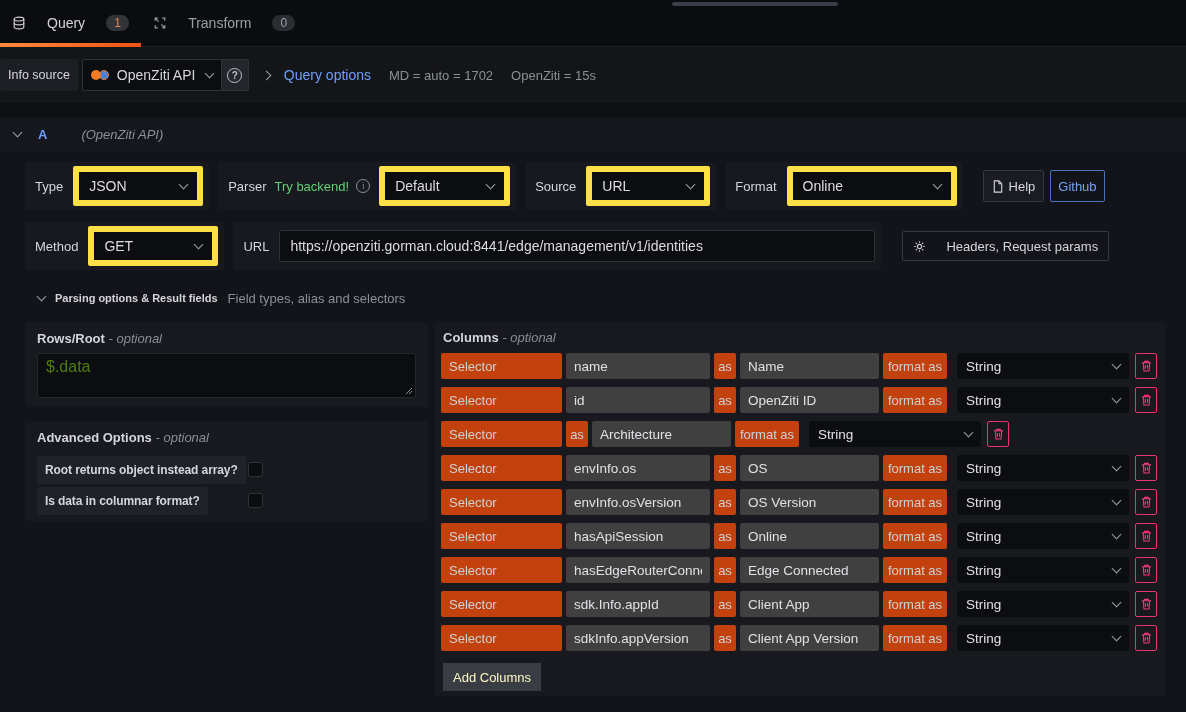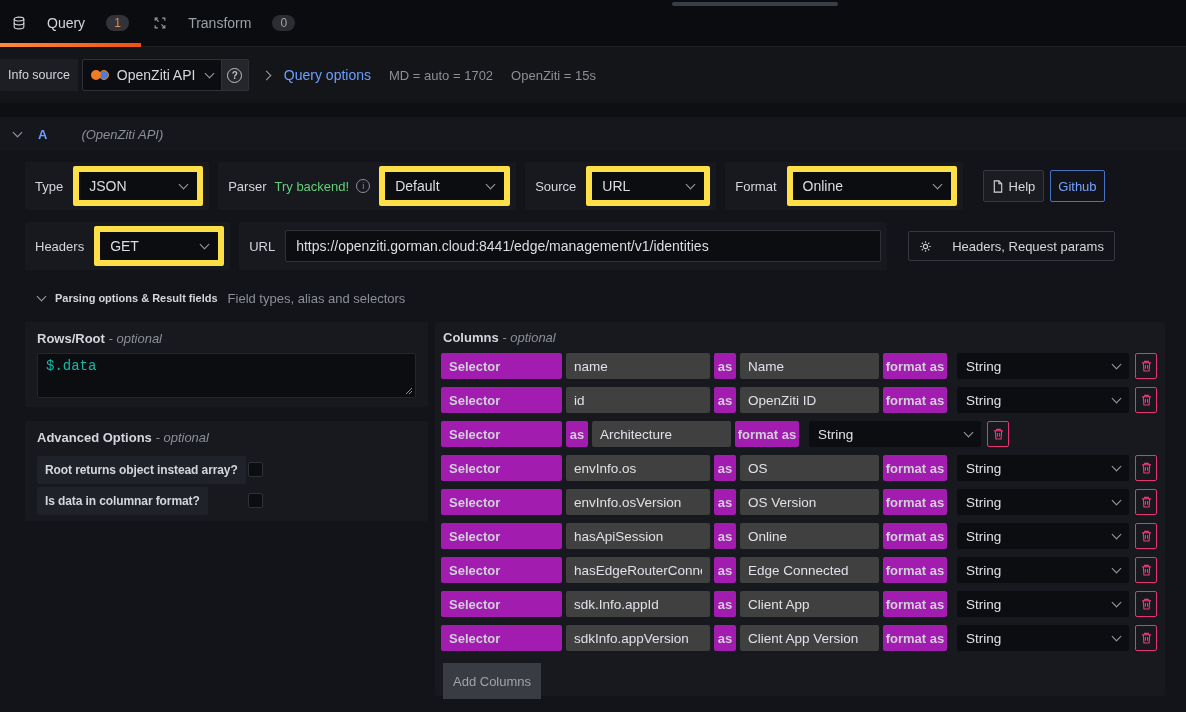--- a/index.html
+++ b/index.html
@@ -47,42 +47,42 @@
   .section-head{display:flex;align-items:center;margin:14px 0 0 13px;height:28px;gap:10px}
   .sh-title{font-size:11px;font-weight:600;margin-left:0}
   .sh-sub{font-size:13px;color:#8b8f96}
   .panels{display:flex;margin-top:10px}
   .left-col{width:403px;margin-right:7px;flex:0 0 auto}
   .panel{background:#17191f;border-radius:2px}
   .p-title-row{font-size:13px;font-weight:600}
   .p-opt{font-style:italic;color:#8b8f96;font-weight:400}
   .p-rowsroot{height:85px;padding:9px 12px}
   .ta-wrap{position:relative;margin-top:7px}
-  .ta-wrap textarea{width:100%;height:45px;background:#0c0d11;border:1px solid #25272e;border-radius:2px;color:#14b8a6;font-size:14px;font-family:Liberation Mono, monospace;padding:4px 8px;resize:none;display:block}
+  .ta-wrap textarea{width:100%;height:45px;background:#0c0d11;border:1px solid #25272e;border-radius:2px;color:#4d7c0f;font-size:16px;font-family:Liberation Sans, sans-serif;padding:4px 8px;resize:none;display:block}
   .resize-ic{position:absolute;right:3px;bottom:3px}
   .p-adv{margin-top:14px;height:100px;padding:9px 12px}
   .opt-row{display:flex;align-items:center;position:relative}
   .opt-row.first{margin-top:11px}
   .opt-row.second{margin-top:3px}
   .opt-label{height:28px;display:inline-flex;align-items:center;padding:0 8px;background:#202229;font-size:12px;font-weight:600;letter-spacing:-0.1px;border-radius:2px;white-space:nowrap}
   .checkbox{width:15px;height:15px;background:#0c0d11;border:1px solid #2e3238;border-radius:2px;position:absolute;left:211px;top:6px}
   .p-cols{flex:1;height:374px;padding:8px 6px 0 6px}
   .p-cols .p-title-row{margin-left:2px}
   .col-rows{margin-top:8px}
   .col-row{display:flex;align-items:center;height:26px;margin-bottom:8px}
-  .clab{background:#a21caf;height:26px;display:inline-flex;align-items:center;font-size:13px;font-weight:700;color:#cfd0d6;border-radius:2px}
+  .clab{background:#c2410c;height:26px;display:inline-flex;align-items:center;font-size:13px;font-weight:400;color:#cfd0d6;border-radius:2px}
   .clab.sel{width:121px;padding:0 8px;margin-right:4px}
   .clab.as{width:22px;justify-content:center;margin-right:4px}
   .clab.fmt{width:64px;justify-content:center;margin-right:10px}
   .cinput{height:26px;background:#404040;border:none;border-radius:2px;color:#e0e1e6;font-size:13.5px;padding:0 8px;font-family:inherit}
   .cinput.selector{width:144px;margin-right:4px}
   .cinput.alias{width:139px;margin-right:4px}
   .cselect{width:172px;height:26px;font-size:13.5px;background:#0c0d11;margin-right:6px;display:flex;align-items:center;justify-content:space-between;padding:0 9px;border-radius:2px;color:#e0e1e6}
   .trash-btn{width:22px;height:26px;border:1px solid #e8346f;border-radius:2px;background:transparent;display:flex;align-items:center;justify-content:center;padding:0}
-  .add-btn{margin-top:4px;margin-left:2px;height:36px;padding:0 10px;background:#3a3c43;border:none;border-radius:0;color:#a3a3a3;font-size:13px;font-weight:500;font-family:inherit;display:inline-flex;align-items:center}
+  .add-btn{margin-top:4px;margin-left:2px;height:28px;padding:0 10px;background:#3a3c43;border:none;border-radius:0;color:#fef9c3;font-size:13px;font-weight:500;font-family:inherit;display:inline-flex;align-items:center}
 </style>
 </head>
 <body>
 
 <div class="tabbar">
   <div class="tab active">
     <svg width="14" height="14" viewBox="0 0 16 16" fill="none" stroke="#d5d6dc" stroke-width="1.3">
         <ellipse cx="8" cy="3.5" rx="5.5" ry="2.2"></ellipse>
         <path d="M2.5 3.5v9c0 1.2 2.5 2.2 5.5 2.2s5.5-1 5.5-2.2v-9"></path>
         <path d="M2.5 8c0 1.2 2.5 2.2 5.5 2.2S13.5 9.2 13.5 8"></path>
@@ -167,21 +167,21 @@
           <path d="M2 1h5l3 3v9H2z"></path>
           <path d="M7 1v3h3"></path>
         </svg>
       <span>Help</span>
     </button>
     <button class="btn github">Github</button>
   </div>
 
   <div class="field-row">
     <div class="fgroup">
-      <span class="flabel">Headers</span>
+      <span class="flabel">Method</span>
       <div class="select" style="width:130px">
         <span>GET</span>
           <span class="chev down"></span>
       </div>
     </div>
     <div class="fgroup">
       <span class="flabel" style="margin-right:10px">URL</span>
       <input class="url-input" value="https://openziti.gorman.cloud:8441/edge/management/v1/identities" style="">
     </div>
     <button class="btn headers">

